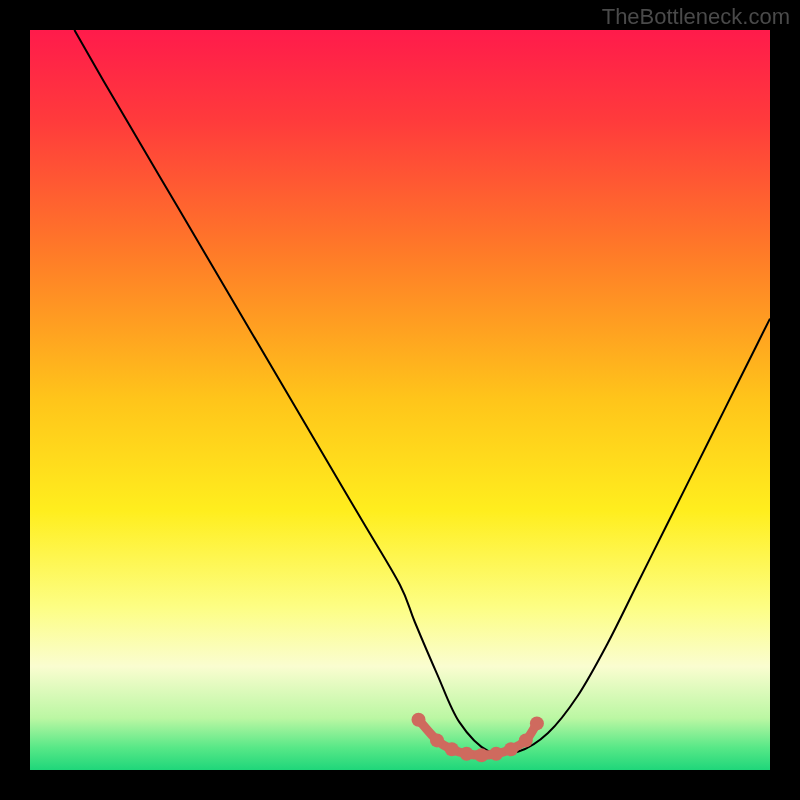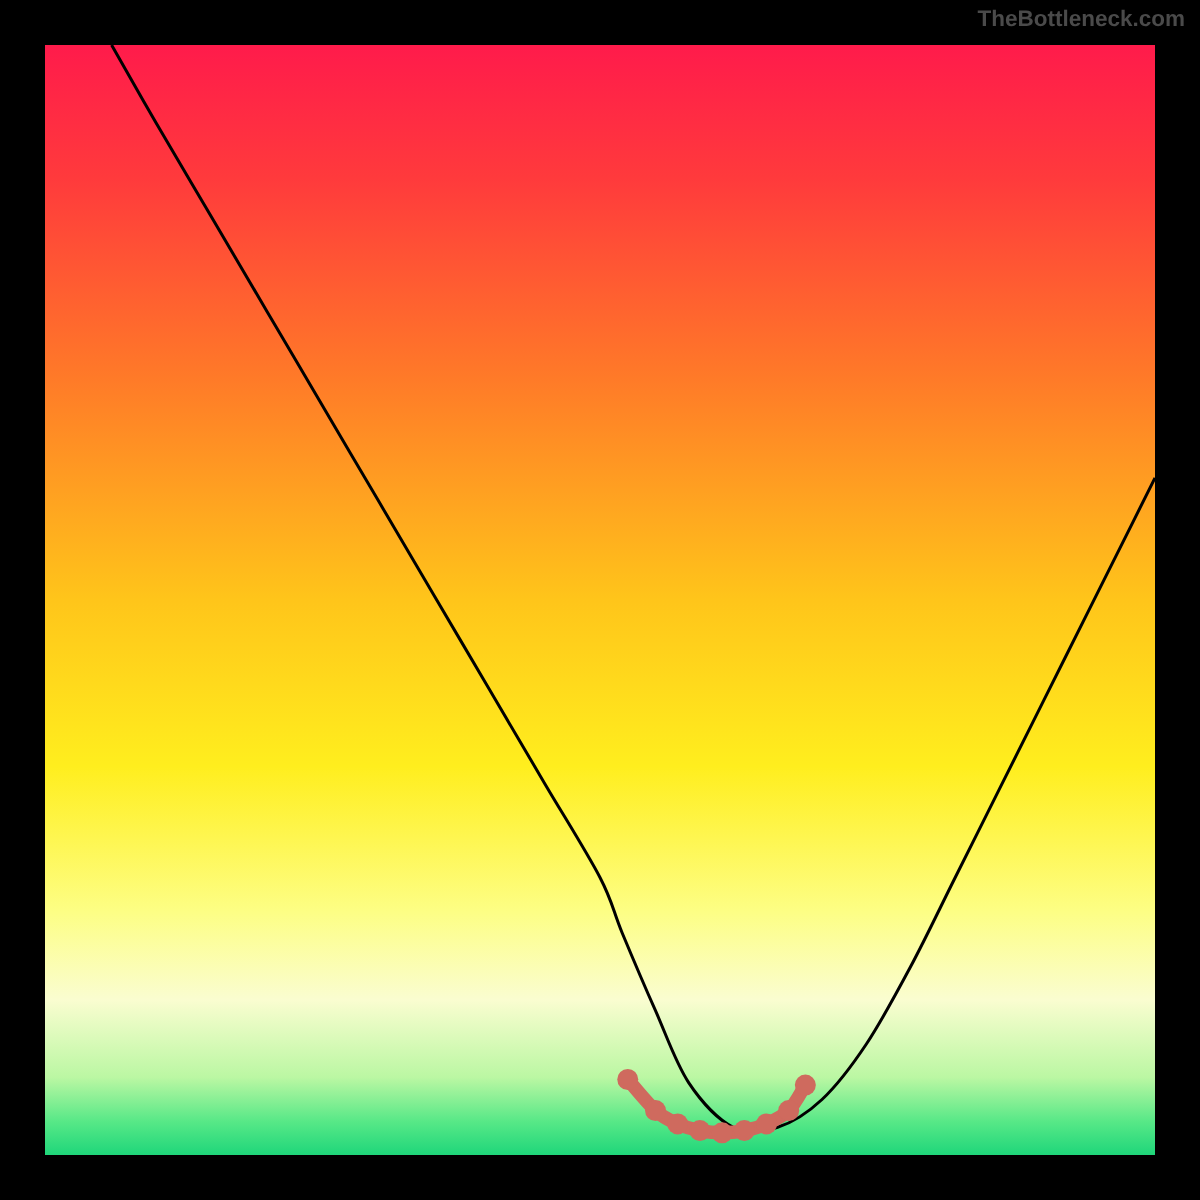--- a/index.html
+++ b/index.html
@@ -16,22 +16,22 @@
     top: 0;
     left: 0;
     width: 800px;
     height: 800px;
   }
   .watermark {
     position: absolute;
     top: 4px;
     right: 10px;
     color: #4a4a4a;
-    font-size: 15px;
-    font-weight: bold;
+    font-size: 22px;
+    font-weight: normal;
     z-index: 10;
   }
 </style>
 </head>
 <body>
 
 <div class="watermark">TheBottleneck.com</div>
 
 <svg class="chart-container" viewBox="0 0 800 800" preserveAspectRatio="none">
   <defs>

